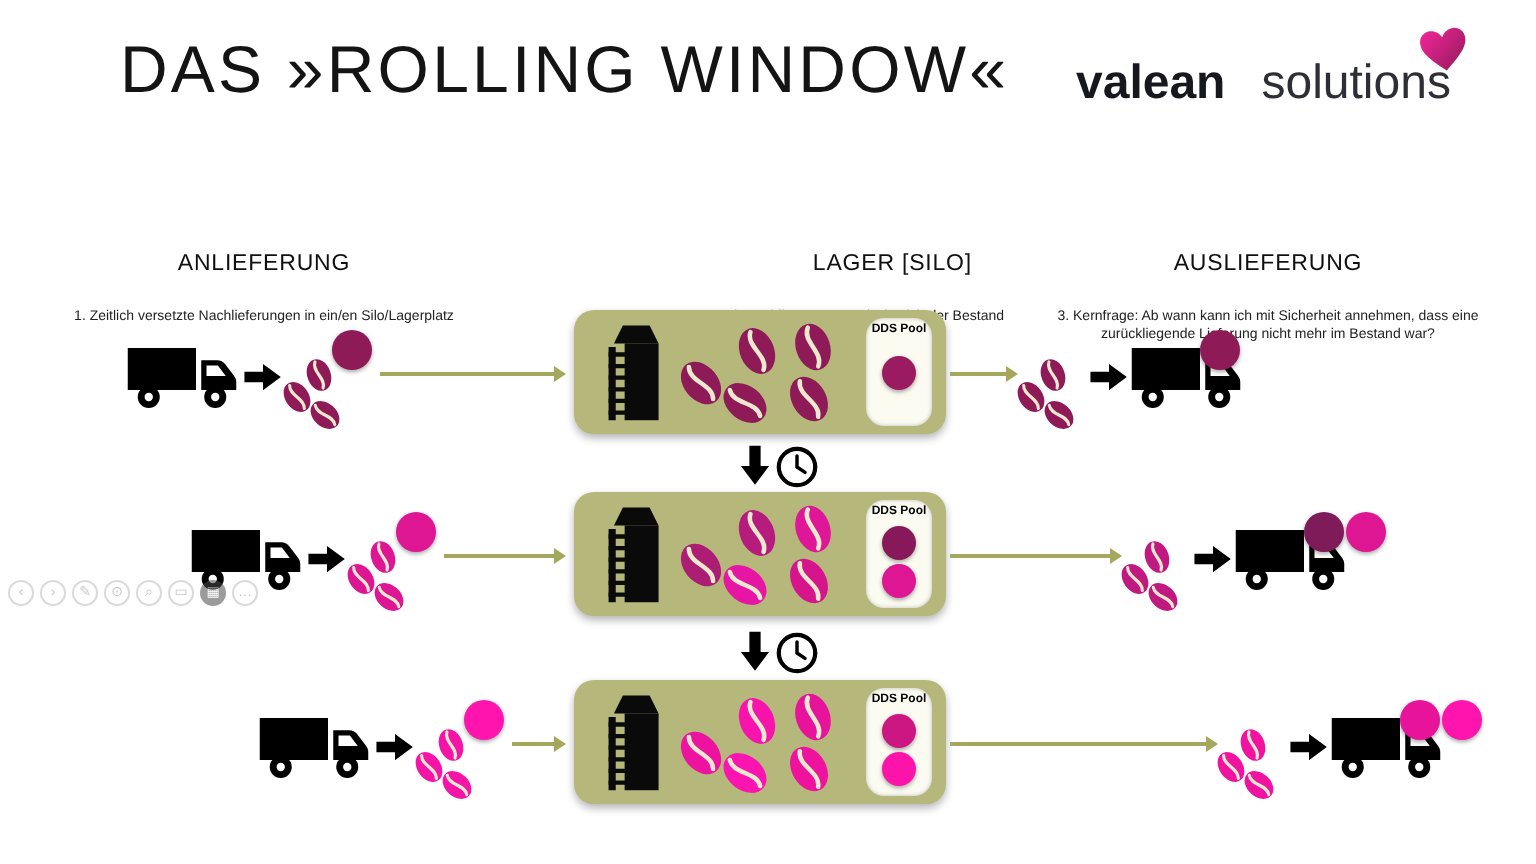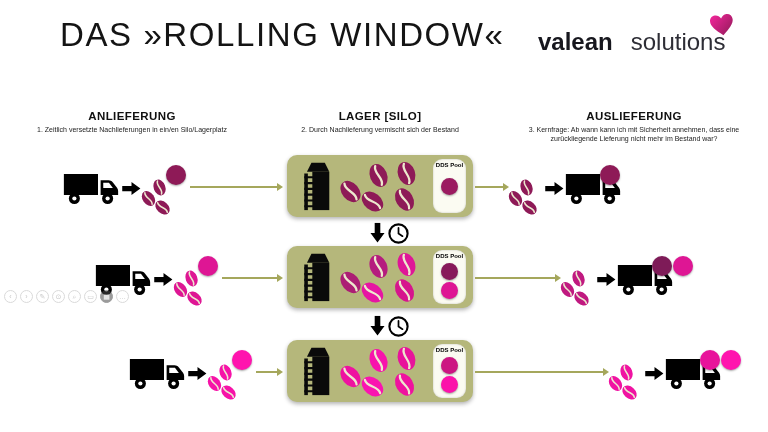--- a/index.html
+++ b/index.html
@@ -5,21 +5,21 @@
   html,body{margin:0;padding:0;width:768px;height:432px;overflow:hidden;background:#fff;
     font-family:"Liberation Sans",sans-serif;}
   .slide{position:relative;width:768px;height:306px;background:#fff;}
   .title{position:absolute;left:60px;top:16px;font-size:33px;line-height:37px;
     letter-spacing:1.6px;color:#141414;font-weight:400;white-space:nowrap;}
   .logo{position:absolute;left:538px;top:28px;font-size:24px;color:#17171e;white-space:nowrap;}
   .logo .bold{font-weight:700;}
   .logo .light{font-weight:400;color:#2e2e36;margin-left:18px;}
   .logo .heart{position:absolute;right:-10px;top:-15px;transform:rotate(-8deg);}
   .col-head{position:absolute;top:110px;text-align:center;}
-  .col-head h3{font-size:11.5px;font-weight:700;letter-spacing:.4px;margin:0;color:#101010;}
+  .col-head h3{font-size:11.5px;font-weight:400;letter-spacing:.4px;margin:16px;color:#101010;}
   .col-head p{font-size:7px;margin:3px 0 0;color:#222;line-height:9px;}
   .controls{position:absolute;left:4px;bottom:3px;display:flex;gap:3px;opacity:.55;}
   .ctl{width:11px;height:11px;border:1px solid #bbb;border-radius:50%;color:#999;
     font-size:7px;line-height:11px;text-align:center;background:#fff;cursor:pointer;}
   .ctl.active{background:#4a4a4a;border-color:#4a4a4a;color:#fff;}
   svg{display:block;}
 </style>
 </head>
 <body>
 
@@ -73,21 +73,21 @@
       <svg width="26" height="24" viewBox="0 0 24 22">
         <path d="M12,20.5 C5.5,15 1.5,11 1.5,6.8 C1.5,3.6 3.8,1.5 6.6,1.5 C8.9,1.5 10.9,2.9 12,5 C13.1,2.9 15.1,1.5 17.4,1.5 C20.2,1.5 22.5,3.6 22.5,6.8 C22.5,11 18.5,15 12,20.5 Z" fill="url(#heartgrad)"></path>
       </svg>
     </span>
   </div>
 
   <div class="col-head" style="left:12px;width:240px;">
     <h3>ANLIEFERUNG</h3>
     <p>1. Zeitlich versetzte Nachlieferungen in ein/en Silo/Lagerplatz</p>
   </div>
-  <div class="col-head" style="left:258px;width:244px;">
+  <div class="col-head" style="left:258px;width:244px;text-align:right;">
     <h3>LAGER [SILO]</h3>
     <p>2. Durch Nachlieferung vermischt sich der Bestand</p>
   </div>
   <div class="col-head" style="left:506px;width:256px;">
     <h3>AUSLIEFERUNG</h3>
     <p>3. Kernfrage: Ab wann kann ich mit Sicherheit annehmen, dass eine zurückliegende Lieferung nicht mehr im Bestand war?</p>
   </div>
 
   <div>
       <div style="position: absolute; left: 0px; top: 155px; width: 768px; height: 62px;">

